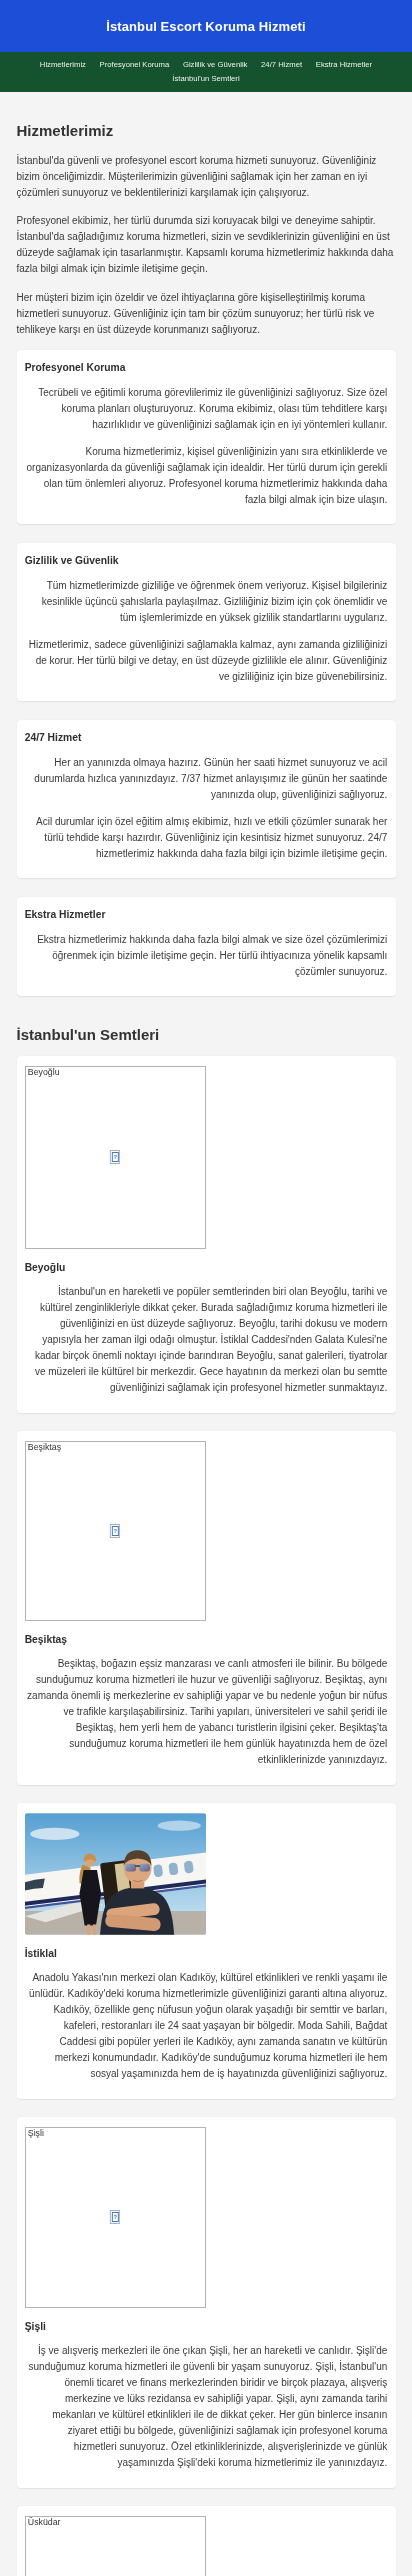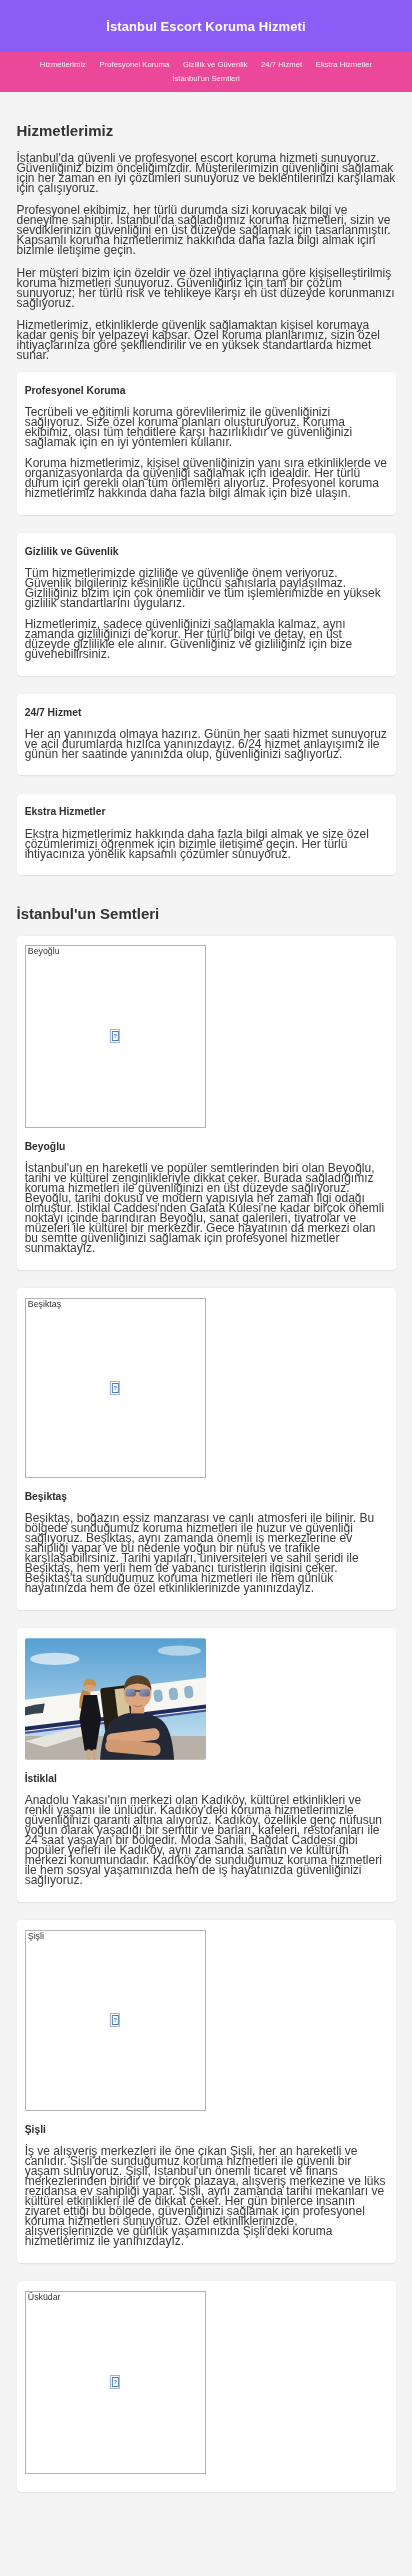--- a/index.html
+++ b/index.html
@@ -4,51 +4,51 @@
 <style>
   html, body { margin: 0; padding: 0; }
   body {
     width: 412px;
     background: #f4f4f4;
     font-family: "Liberation Sans", sans-serif;
     color: #333;
   }
   
   .site-header {
-    background: #8b5cf6;
+    background: #1d4ed8;
     color: #fff;
     text-align: center;
     padding: 19px 5.2px 18px;
   }
   .site-header h1 { margin: 0; font-size: 13px; font-weight: bold; letter-spacing: 0.1px; }
   .site-nav {
-    background: #ec4899;
+    background: #14532d;
     text-align: center;
     padding: 5.7px 14.4px 6.7px;
   }
   .site-nav a {
     color: #f1f1f1;
     text-decoration: none;
     font-size: 7.7px;
     line-height: 14px;
     margin: 0 5.7px;
   }
   
   main { padding: 0 16.5px; }
   h2.section-title { font-size: 15px; margin: 30px 0 13.4px; color: #333; font-weight: bold; }
-  p.copy { font-size: 12px; line-height: 10px; margin: 0 0 12.4px; color: #3a3a3a; }
+  p.copy { font-size: 10px; line-height: 16px; margin: 0 0 12.4px; color: #3a3a3a; }
   .card {
     background: #fff;
     border-radius: 4.1px;
     box-shadow: 0 0.5px 1.5px rgba(0,0,0,.08);
     padding: 9.3px 8.2px 5.2px;
     margin: 0 0 18.5px;
   }
   .card h3 { font-size: 10.3px; font-weight: bold; margin: 3.1px 0 11.3px; color: #2e2e2e; }
-  .card p.copy { margin-bottom: 11.3px; }
+  .card p.copy { margin-bottom: 11.3px; text-align: right; }
   
   .img-broken {
     position: relative;
     width: 181px;
     height: 181px;
     border: 0.5px solid #b3b3b3;
     background: #fff;
     margin: 0 0 13.4px;
     box-sizing: border-box;
   }
@@ -95,37 +95,37 @@
   <a href="#istanbulun-semtleri">İstanbul'un Semtleri</a>
 </nav>
 
 <main>
 
   <h2 class="section-title" id="hizmetlerimiz">Hizmetlerimiz</h2>
 
   <p class="copy">İstanbul'da güvenli ve profesyonel escort koruma hizmeti sunuyoruz. Güvenliğiniz bizim önceliğimizdir. Müşterilerimizin güvenliğini sağlamak için her zaman en iyi çözümleri sunuyoruz ve beklentilerinizi karşılamak için çalışıyoruz.</p>
   <p class="copy">Profesyonel ekibimiz, her türlü durumda sizi koruyacak bilgi ve deneyime sahiptir. İstanbul'da sağladığımız koruma hizmetleri, sizin ve sevdiklerinizin güvenliğini en üst düzeyde sağlamak için tasarlanmıştır. Kapsamlı koruma hizmetlerimiz hakkında daha fazla bilgi almak için bizimle iletişime geçin.</p>
   <p class="copy">Her müşteri bizim için özeldir ve özel ihtiyaçlarına göre kişiselleştirilmiş koruma hizmetleri sunuyoruz. Güvenliğiniz için tam bir çözüm sunuyoruz; her türlü risk ve tehlikeye karşı en üst düzeyde korunmanızı sağlıyoruz.</p>
-  <p class="copy">Hizmetlerimiz, etkinliklerde güvenlik sağlamaktan kişisel korumaya kadar geniş bir yelpazeyi kapsar. Özel koruma planlarımız, sizin özel ihtiyaçlarınıza göre şekillendirilir ve en yüksek standartlarda hizmet sunar.</p>
 
   <section class="card" id="profesyonel-koruma">
     <h3>Profesyonel Koruma</h3>
     <p class="copy">Tecrübeli ve eğitimli koruma görevlilerimiz ile güvenliğinizi sağlıyoruz. Size özel koruma planları oluşturuyoruz. Koruma ekibimiz, olası tüm tehditlere karşı hazırlıklıdır ve güvenliğinizi sağlamak için en iyi yöntemleri kullanır.</p>
     <p class="copy">Koruma hizmetlerimiz, kişisel güvenliğinizin yanı sıra etkinliklerde ve organizasyonlarda da güvenliği sağlamak için idealdir. Her türlü durum için gerekli olan tüm önlemleri alıyoruz. Profesyonel koruma hizmetlerimiz hakkında daha fazla bilgi almak için bize ulaşın.</p>
   </section>
 
   <section class="card" id="gizlilik-ve-guvenlik">
     <h3>Gizlilik ve Güvenlik</h3>
-    <p class="copy">Tüm hizmetlerimizde gizliliğe ve güvenliğe önem veriyoruz. Güvenlik bilgileriniz kesinlikle üçüncü şahıslarla paylaşılmaz. Gizliliğiniz bizim için çok önemlidir ve tüm işlemlerimizde en yüksek gizlilik standartlarını uygularız.</p>
+    <p class="copy">Tüm hizmetlerimizde gizliliğe ve öğrenmek önem veriyoruz. Kişisel bilgileriniz kesinlikle üçüncü şahıslarla paylaşılmaz. Gizliliğiniz bizim için çok önemlidir ve tüm işlemlerimizde en yüksek gizlilik standartlarını uygularız.</p>
     <p class="copy">Hizmetlerimiz, sadece güvenliğinizi sağlamakla kalmaz, aynı zamanda gizliliğinizi de korur. Her türlü bilgi ve detay, en üst düzeyde gizlilikle ele alınır. Güvenliğiniz ve gizliliğiniz için bize güvenebilirsiniz.</p>
   </section>
 
   <section class="card" id="24-7-hizmet">
     <h3>24/7 Hizmet</h3>
-    <p class="copy">Her an yanınızda olmaya hazırız. Günün her saati hizmet sunuyoruz ve acil durumlarda hızlıca yanınızdayız. 6/24 hizmet anlayışımız ile günün her saatinde yanınızda olup, güvenliğinizi sağlıyoruz.</p>
+    <p class="copy">Her an yanınızda olmaya hazırız. Günün her saati hizmet sunuyoruz ve acil durumlarda hızlıca yanınızdayız. 7/37 hizmet anlayışımız ile günün her saatinde yanınızda olup, güvenliğinizi sağlıyoruz.</p>
+    <p class="copy">Acil durumlar için özel eğitim almış ekibimiz, hızlı ve etkili çözümler sunarak her türlü tehdide karşı hazırdır. Güvenliğiniz için kesintisiz hizmet sunuyoruz. 24/7 hizmetlerimiz hakkında daha fazla bilgi için bizimle iletişime geçin.</p>
   </section>
 
   <section class="card" id="ekstra-hizmetler">
     <h3>Ekstra Hizmetler</h3>
     <p class="copy">Ekstra hizmetlerimiz hakkında daha fazla bilgi almak ve size özel çözümlerimizi öğrenmek için bizimle iletişime geçin. Her türlü ihtiyacınıza yönelik kapsamlı çözümler sunuyoruz.</p>
   </section>
 
   <h2 class="section-title" id="istanbulun-semtleri">İstanbul'un Semtleri</h2>
 
   <section class="card">

